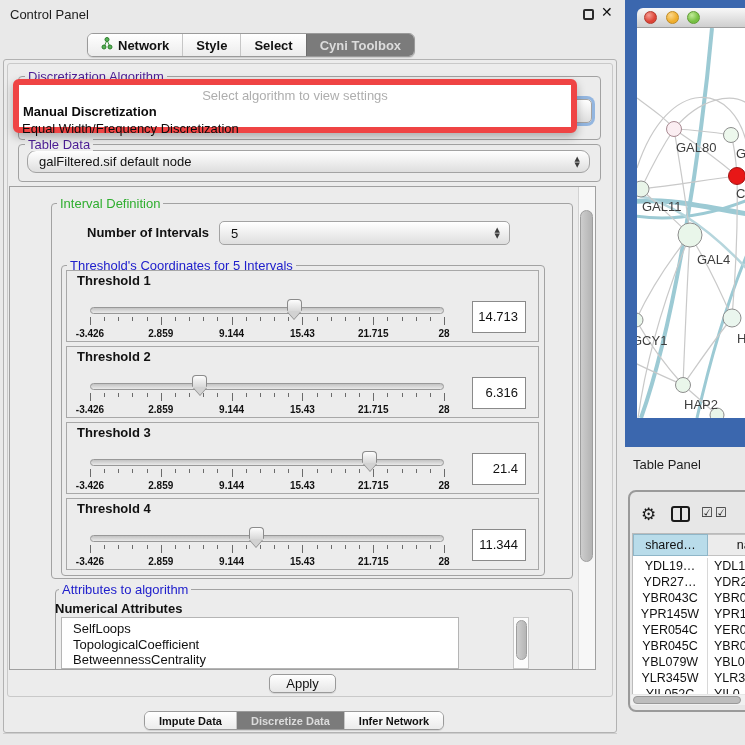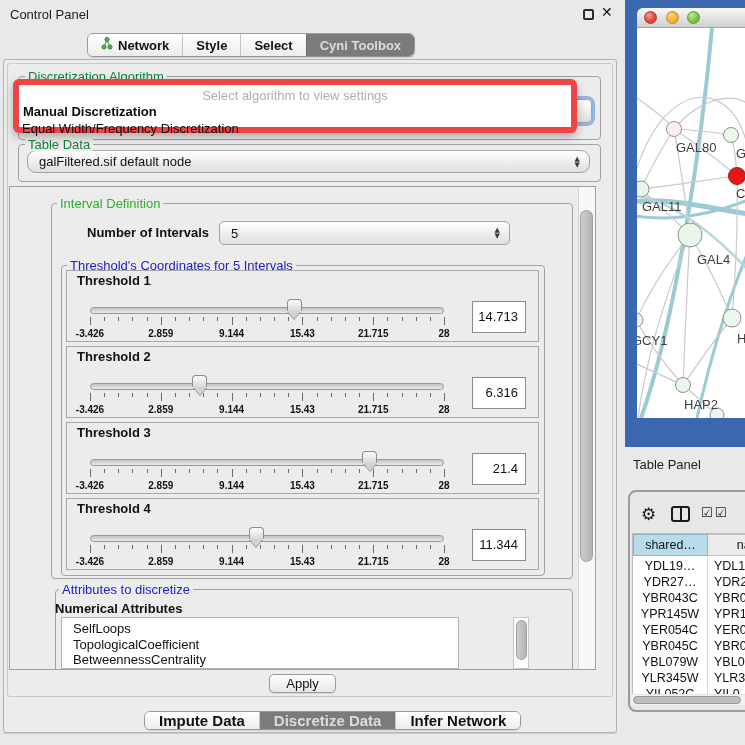--- a/index.html
+++ b/index.html
@@ -20,21 +20,21 @@
   .seg.sel + .seg { border-left:1px solid #6d6d6d; }
 
   
   .outer-panel { left:3px; top:59px; width:614px; height:674px; border:1px solid #b2b2b2; border-radius:3px; background:#ececec; }
   .inner-panel { left:7px; top:63px; width:606px; height:634px; border:1px solid #c9c9c9; border-radius:3px; background:#ececec; }
 
   .grp { border:1px solid #a2a2a2; border-radius:4px; background:transparent; }
   .grp-label { background:#ececec; padding:0 3px; font-size:13px; white-space:nowrap; line-height:13px; }
   .lbl-green { color:#2fae2f; }
   .lbl-blue  { color:#2020cc; }
-  .lbl-dark  { color:#15803d; }
+  .lbl-dark  { color:#4c1d95; }
 
   .combo { background:linear-gradient(#ffffff,#ededed 55%,#dedede); border:1px solid #a3a3a3; border-radius:5px; display:flex; align-items:center; }
   .combo .txt { padding-left:11px; font-size:13px; color:#111; }
   .stepper { position:absolute; right:9px; top:50%; transform:translateY(-50%); display:flex; flex-direction:column; line-height:6px; font-family:"DejaVu Sans",sans-serif; font-size:7px; color:#3c3c3c; }
   .focusring { box-shadow:0 0 0 3px rgba(110,160,220,.7); }
 
   .popup { left:13px; top:79px; width:564px; height:54px; background:#ffffff; border:6px solid #ef4444; border-radius:6px; box-shadow:0 4px 10px rgba(0,0,0,.28); z-index:30; }
   .popup .ph { position:absolute; left:0; right:0; top:3px; text-align:center; color:#aeaeae; font-size:13px; }
   .popup .op1 { position:absolute; left:4px; top:19px; font-weight:bold; color:#0c0c0c; font-size:13px; }
   .popup .op2 { position:absolute; left:3px; top:36px; color:#0c0c0c; font-size:13px; }
@@ -59,21 +59,21 @@
   .numlabel { font-weight:bold; font-size:13px; color:#111; }
 
   .attrlist { background:#fff; border:1px solid #b5b5b5; overflow:hidden; }
   .attrlist div { padding-left:11px; line-height:15.5px; font-size:13px; color:#111; }
   .lvscroll { background:#fcfcfc; border:1px solid #c8c8c8; }
   .lvthumb { position:absolute; left:2px; top:2px; width:11px; height:40px; border:1px solid #9e9e9e; border-radius:6px; background:linear-gradient(90deg,#cfcfcf,#b5b5b5); }
 
   .btn { border:1px solid #9a9a9a; border-radius:5px; background:linear-gradient(#ffffff,#e6e6e6); font-size:13px; color:#111; text-align:center; box-shadow:0 1px 1px rgba(0,0,0,.1); }
 
   .bottombar { left:144px; top:711px; height:19px; display:flex; border:1px solid #9a9a9a; border-radius:6px; background:#fdfdfd; overflow:hidden; box-shadow:0 1px 1px rgba(0,0,0,.12); }
-  .bseg { display:flex; align-items:center; padding:0 14px; font-weight:bold; font-size:15px; color:#111; background:linear-gradient(#ffffff,#ececec); border-left:1px solid #c6c6c6; white-space:nowrap; }
+  .bseg { display:flex; align-items:center; padding:0 14px; font-weight:bold; font-size:11px; color:#111; background:linear-gradient(#ffffff,#ececec); border-left:1px solid #c6c6c6; white-space:nowrap; }
   .bseg:first-child { border-left:none; }
   .bseg.sel { background:#7b7b7b; color:#dcdcdc; }
   .bottomline { left:3px; top:733px; width:614px; height:1px; background:#cdcdcd; }
 
   
   .desktop { left:625px; top:0; width:120px; height:447px; background:#3b67ae; }
   .nv-titlebar { left:637px; top:8px; width:108px; height:20px; background:linear-gradient(#f8f8f8,#cfcfcf); border-bottom:1px solid #9f9f9f; border-top-left-radius:6px; }
   .tl-btn { width:13px; height:13px; border-radius:50%; top:3px; }
   .tl-red    { left:7px;  background:radial-gradient(circle at 35% 30%, #f59c92, #dd4437 60%); border:1px solid #b23a2e; }
   .tl-yellow { left:29px; background:radial-gradient(circle at 35% 30%, #fbd88e, #efae2e 60%); border:1px solid #c08a22; }
@@ -327,21 +327,21 @@
         <div class="ticklab" style="left: 377px;">28</div>
         <div class="knobwrap" style="left: 181.878px;">
           <div class="knob"></div>
           <div class="knobpt"></div>
         </div>
         <div class="valbox">11.344</div>
       </div>
     </div>
 
   <div class="abs grp" style="left:45px; top:402px; width:518px; height:95px;"></div>
-  <div class="abs grp-label lbl-blue" style="left:49px; top:396px;">Attributes to discretize</div>
+  <div class="abs grp-label lbl-blue" style="left:49px; top:396px;">Attributes to algorithm</div>
   <div class="abs numlabel" style="left:45px; top:414px;">Numerical Attributes</div>
   <div class="abs attrlist" style="left:51px; top:430px; width:398px; height:52px; padding-top:3px;">
       <div>SelfLoops</div>
       <div>TopologicalCoefficient</div>
       <div>BetweennessCentrality</div>
     </div>
   <div class="abs lvscroll" style="left:503px; top:430px; width:16px; height:52px;">
       <div class="lvthumb"></div>
     </div>
 </div>

